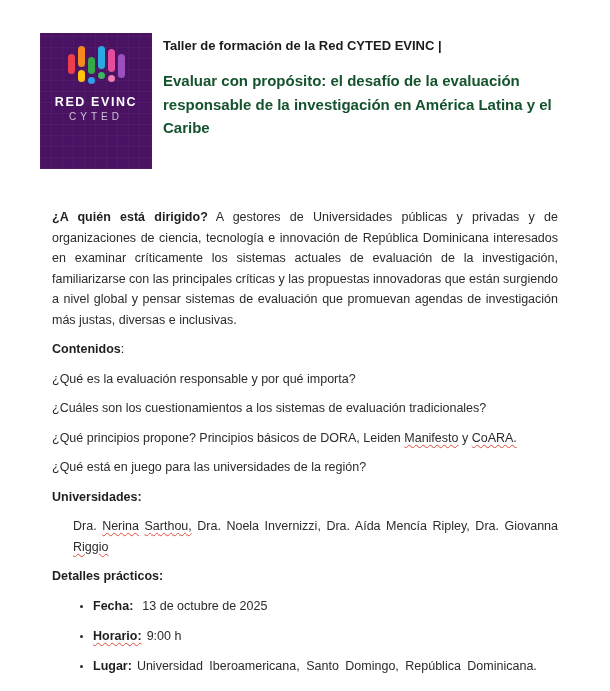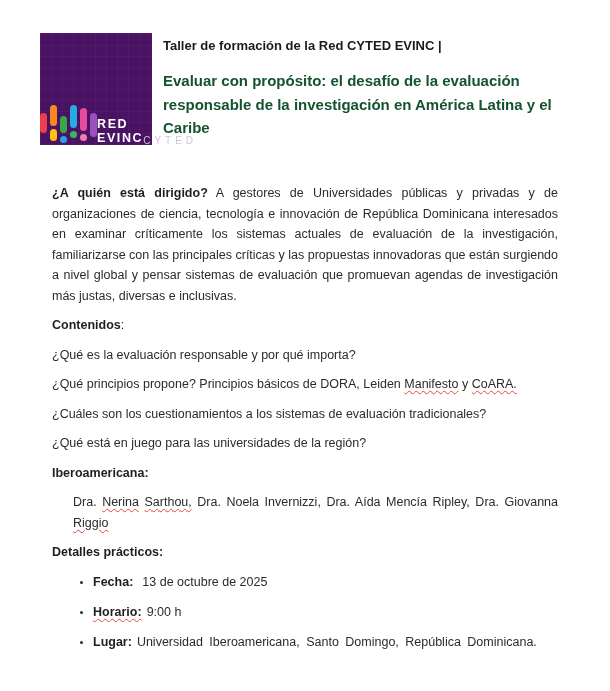--- a/index.html
+++ b/index.html
@@ -6,25 +6,25 @@
   body{
     width:610px;height:691px;background:#ffffff;overflow:hidden;
     font-family:"Liberation Sans",sans-serif;
     -webkit-font-smoothing:antialiased;
   }
   .doc{position:relative;width:610px;height:691px;background:#fff;}
 
   
   .header{display:flex;margin:33px 0 0 40px;gap:11px;}
   .logo{
-    width:112px;height:112px;flex:0 0 112px;background:#4A1263;
+    width:112px;height:136px;flex:0 0 112px;background:#4A1263;
     background-image:
       repeating-linear-gradient(0deg,rgba(255,255,255,0.035) 0 1px,transparent 1px 11px),
       repeating-linear-gradient(90deg,rgba(255,255,255,0.035) 0 1px,transparent 1px 11px);
-    display:flex;flex-direction:row;align-items:flex-end;box-sizing:border-box;
+    display:flex;flex-direction:column;align-items:center;box-sizing:border-box;
     padding-top:13px;
   }
   .bars{display:flex;gap:3px;height:40px;align-items:flex-start;}
   .bcol{display:flex;flex-direction:column;gap:3px;align-items:center;}
   .bar{width:7px;border-radius:4px;}
   .c-red{background:#ED3E4B;}
   .c-orange{background:#F6891E;}
   .c-yellow{background:#FFC20D;}
   .c-green{background:#35A945;}
   .c-lblue{background:#29ABE2;}
@@ -104,27 +104,27 @@
   </div>
 
   <div class="content">
 
     <p><span class="lbl lbl-gap">¿A quién está dirigido?</span><span>A gestores de Universidades públicas y privadas y de organizaciones de ciencia, tecnología e innovación de República Dominicana interesados en examinar críticamente los sistemas actuales de evaluación de la investigación, familiarizarse con las principales críticas y las propuestas innovadoras que están surgiendo a nivel global y pensar sistemas de evaluación que promuevan agendas de investigación más justas, diversas e inclusivas.</span></p>
 
     <p class="heading"><span class="lbl">Contenidos</span><span style="font-weight:normal;">:</span></p>
 
     <p>¿Qué es la evaluación responsable y por qué importa?</p>
 
+    <p>¿Cuáles son los cuestionamientos a los sistemas de evaluación tradicionales?</p>
+
     <p><span>¿Qué principios propone? Principios básicos de DORA, Leiden </span><span class="sp">Manifesto</span><span> y </span><span class="sp">CoARA.</span></p>
-
-    <p>¿Cuáles son los cuestionamientos a los sistemas de evaluación tradicionales?</p>
 
     <p>¿Qué está en juego para las universidades de la región?</p>
 
-    <p class="heading">Iberoamericana:</p>
+    <p class="heading">Universidades:</p>
 
     <p class="indent"><span>Dra. </span><span class="sp">Nerina</span><span> </span><span class="sp">Sarthou,</span><span> Dra. Noela Invernizzi, Dra. Aída Mencía Ripley, Dra. Giovanna </span><span class="sp">Riggio</span></p>
 
     <p class="heading">Detalles prácticos:</p>
 
     <ul class="details">
       <li><span class="detail-label wide">Fecha:</span><span>13 de octubre de 2025</span></li>
       <li><span class="detail-label sp">Horario:</span><span>9:00 h</span></li>
       <li class="li-lugar"><span class="detail-label">Lugar:</span><span>Universidad Iberoamericana, Santo Domingo, República Dominicana.</span></li>
     </ul>

